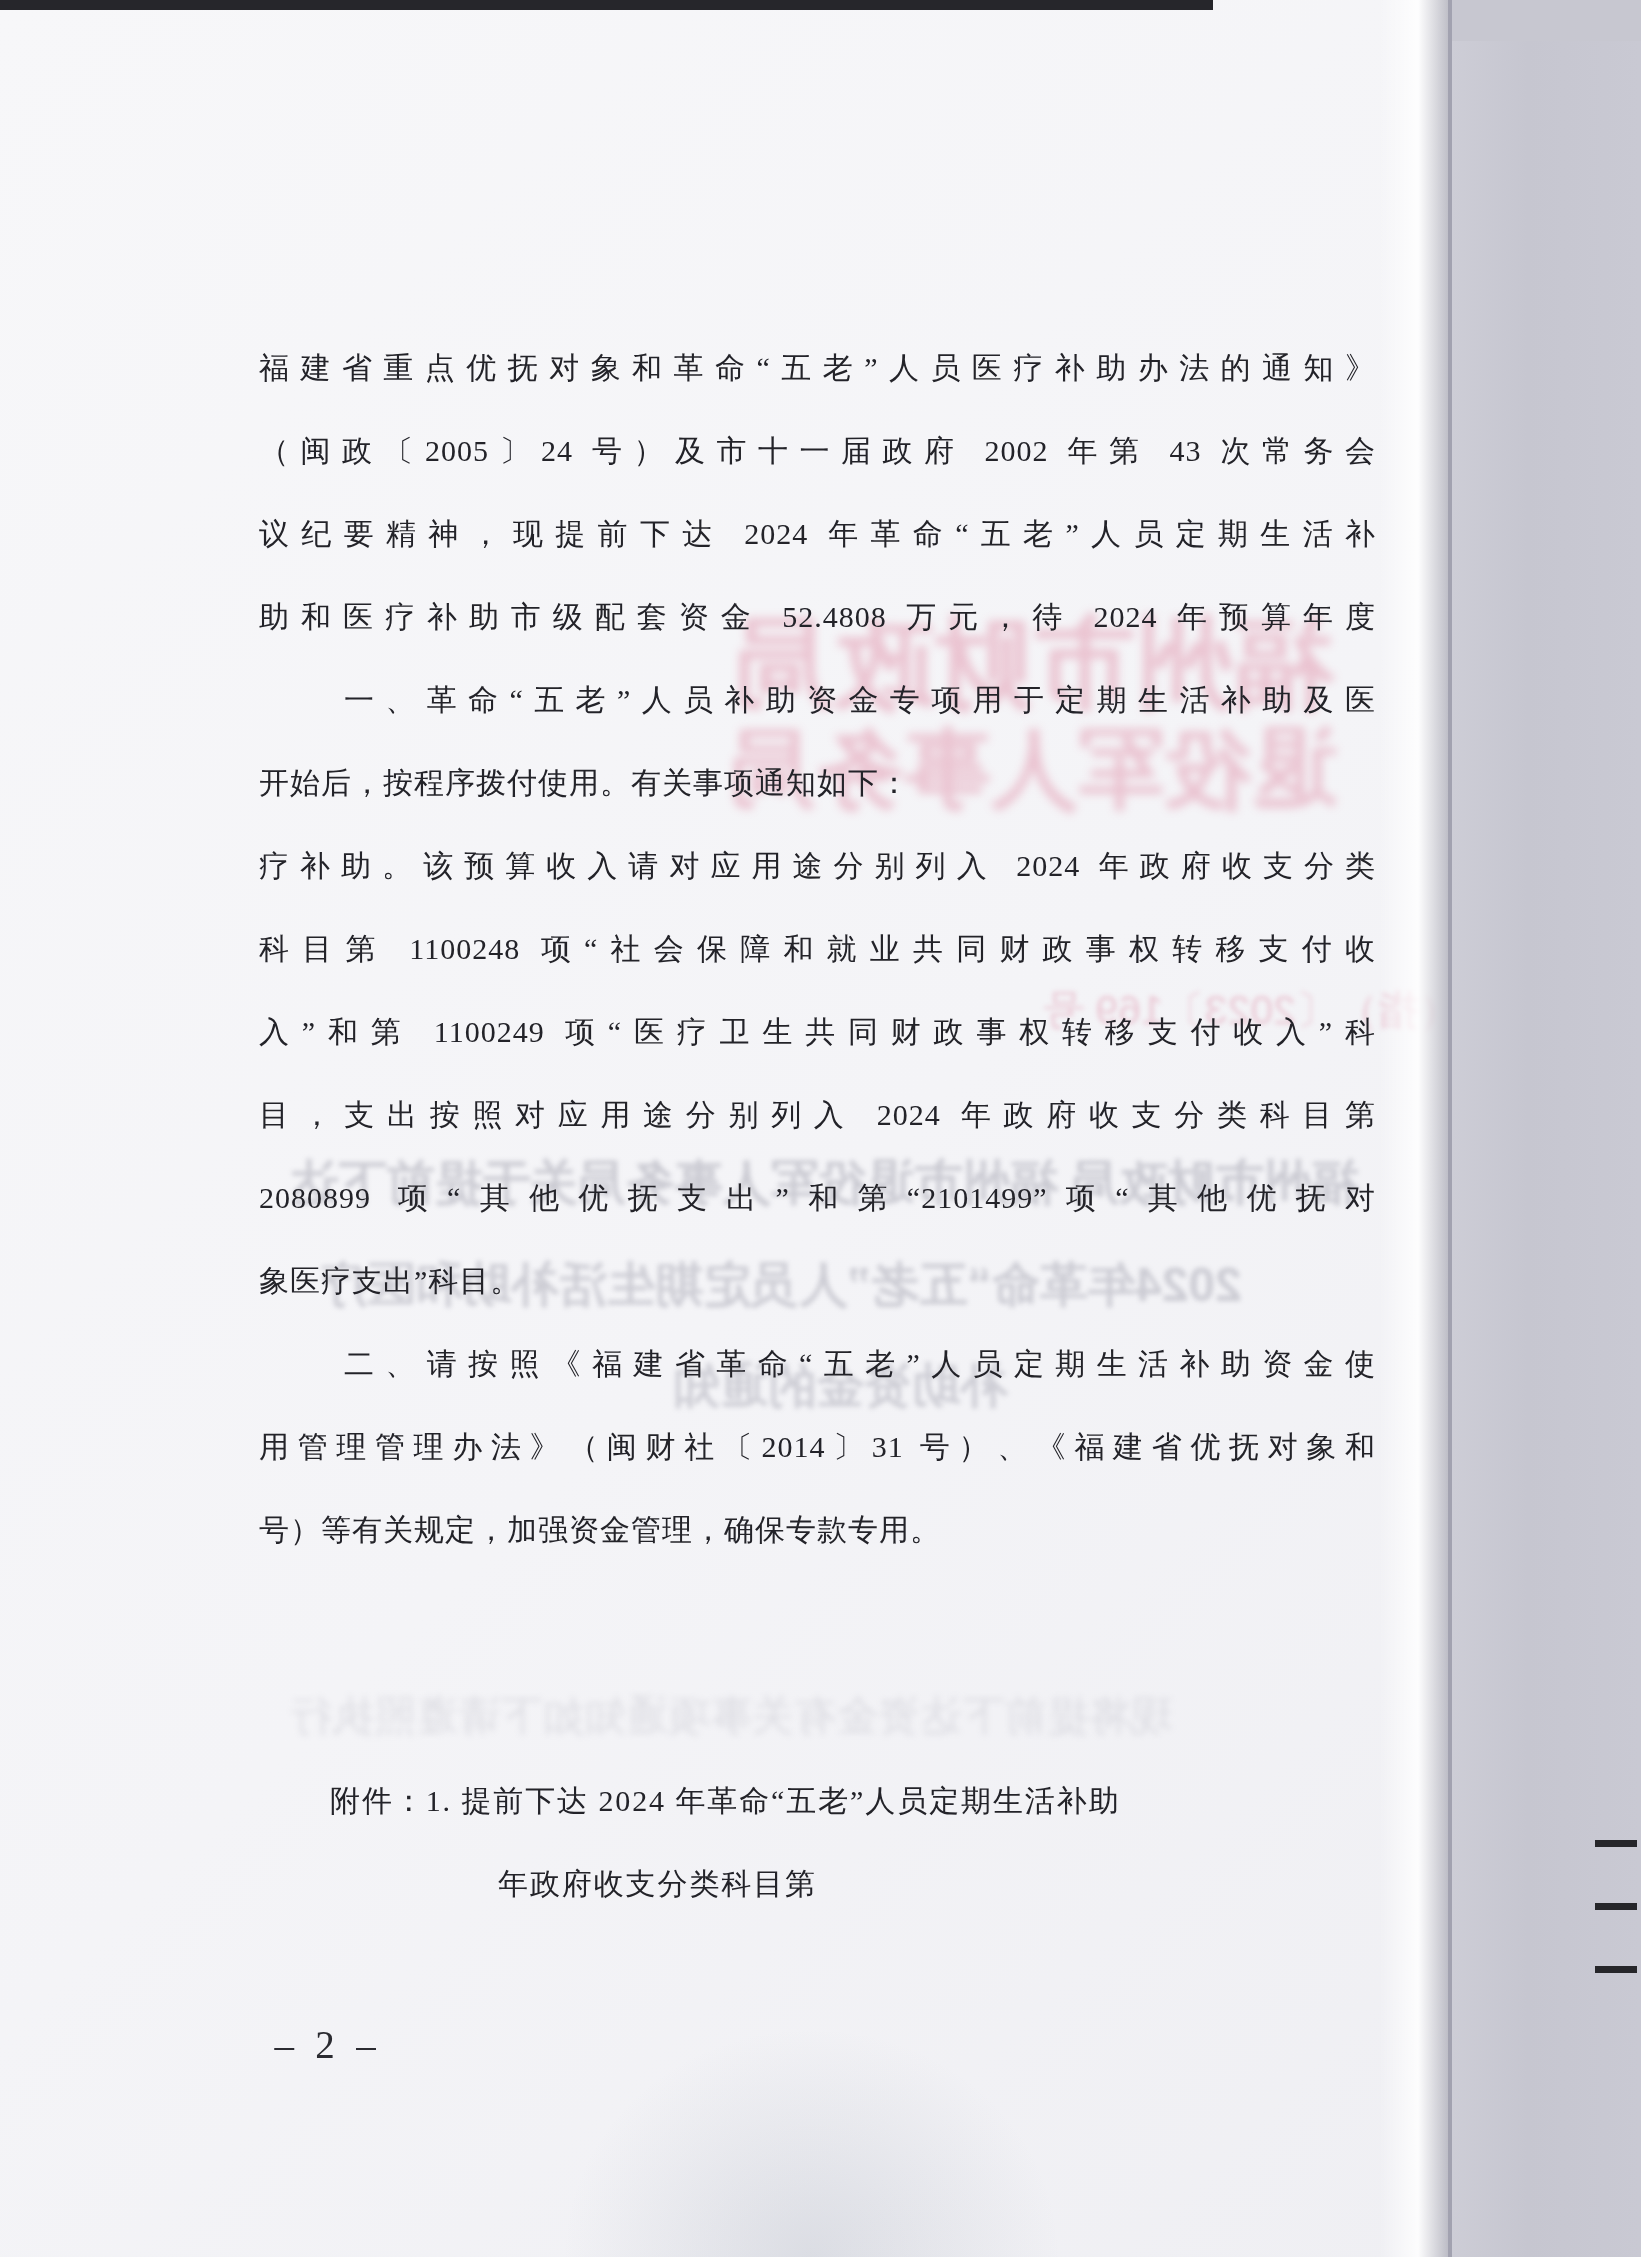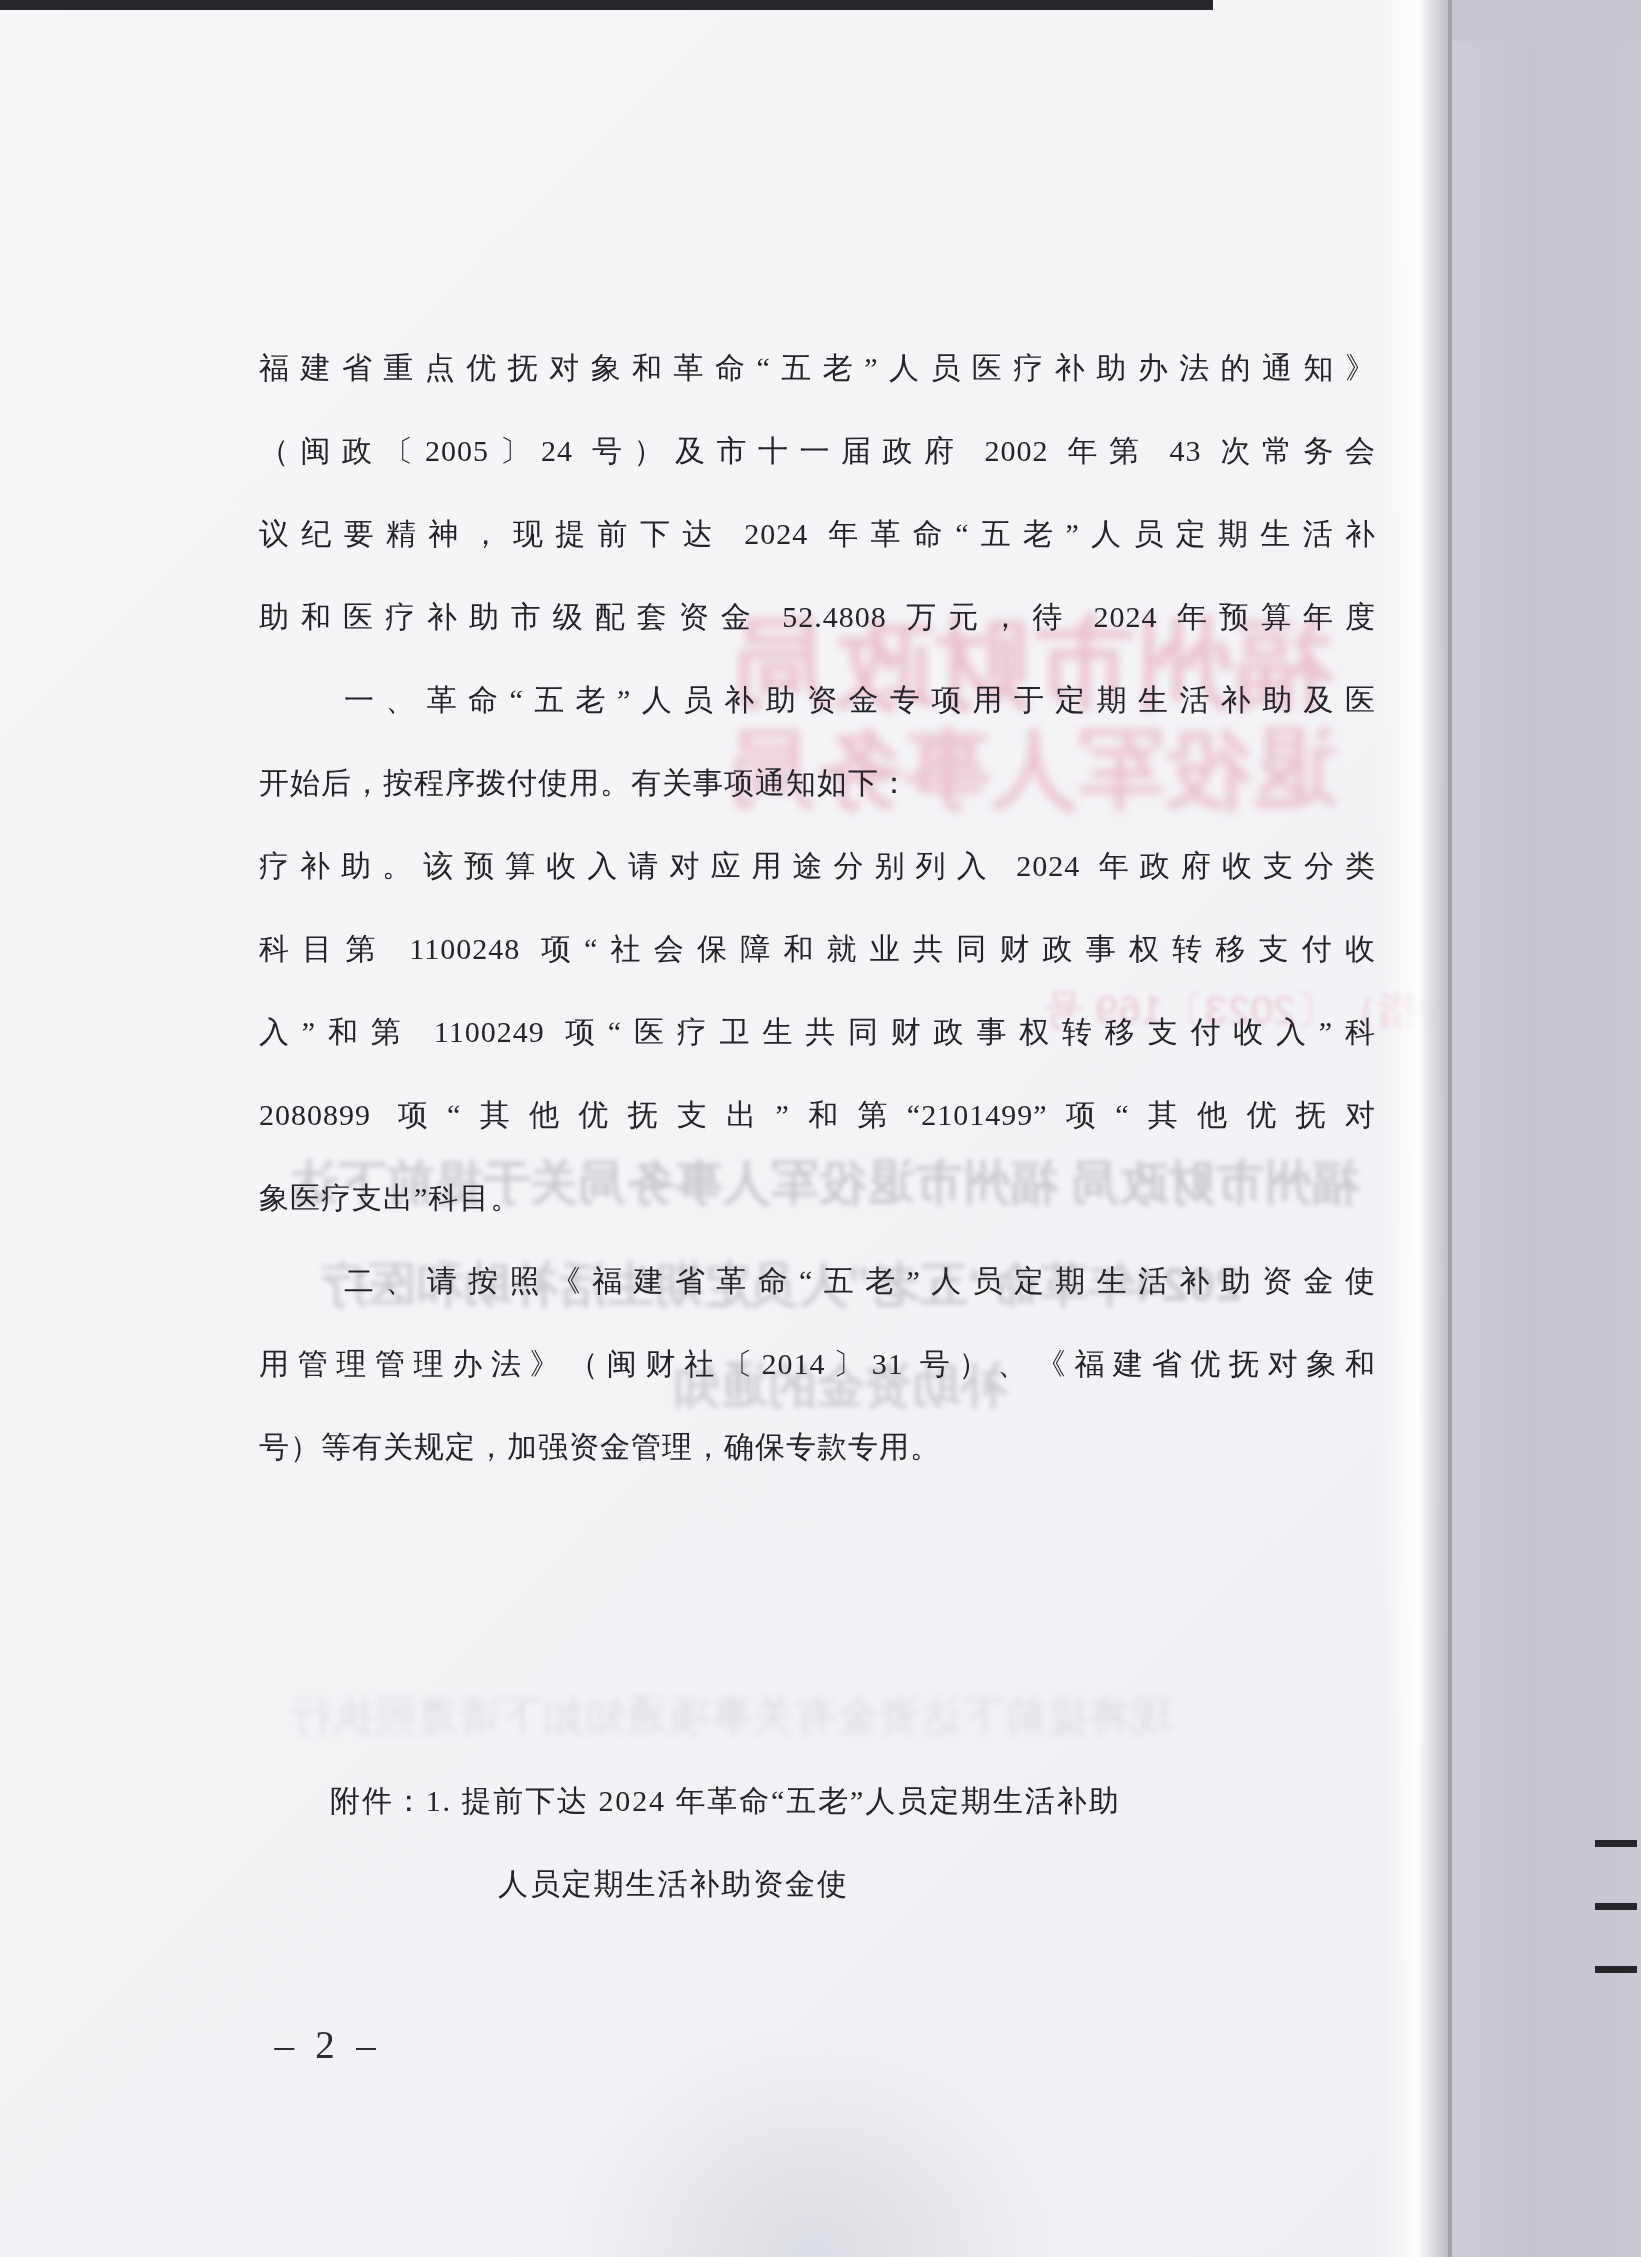--- a/index.html
+++ b/index.html
@@ -94,30 +94,31 @@
   <div class="doc-body">
     <div class="line jl">福建省重点优抚对象和革命“五老”人员医疗补助办法的通知》</div>
     <div class="line jl">（闽政〔2005〕24 号）及市十一届政府 2002 年第 43 次常务会</div>
     <div class="line jl">议纪要精神，现提前下达 2024 年革命“五老”人员定期生活补</div>
     <div class="line jl">助和医疗补助市级配套资金 52.4808 万元，待 2024 年预算年度</div>
     <div class="line jl ind">一、革命“五老”人员补助资金专项用于定期生活补助及医</div>
     <div class="line">开始后，按程序拨付使用。有关事项通知如下：</div>
     <div class="line jl">疗补助。该预算收入请对应用途分别列入 2024 年政府收支分类</div>
     <div class="line jl">科目第 1100248 项“社会保障和就业共同财政事权转移支付收</div>
     <div class="line jl">入”和第 1100249 项“医疗卫生共同财政事权转移支付收入”科</div>
+    <div class="line jl">目，支出按照对应用途分别列入 2024 年政府收支分类科目第</div>
     <div class="line jl">2080899 项“其他优抚支出”和第“2101499”项“其他优抚对</div>
     <div class="line">象医疗支出”科目。</div>
     <div class="line jl ind">二、请按照《福建省革命“五老”人员定期生活补助资金使</div>
     <div class="line jl">用管理管理办法》（闽财社〔2014〕31 号）、《福建省优抚对象和</div>
     <div class="line">号）等有关规定，加强资金管理，确保专款专用。</div>
   </div>
 
   <div class="attach">
     <div class="line ind2">附件：1. 提前下达 2024 年革命“五老”人员定期生活补助</div>
-    <div class="line ind6">人员定期生活补助资金使</div>
+    <div class="line ind6">年政府收支分类科目第</div>
   </div>
 
   <div class="pagenum">– 2 –</div>
 
   <div class="curl-shadow"></div>
   <div class="fold"></div>
   <div class="seam"></div>
   <div class="backdrop"></div>
   <div class="top-edge"></div>
 

